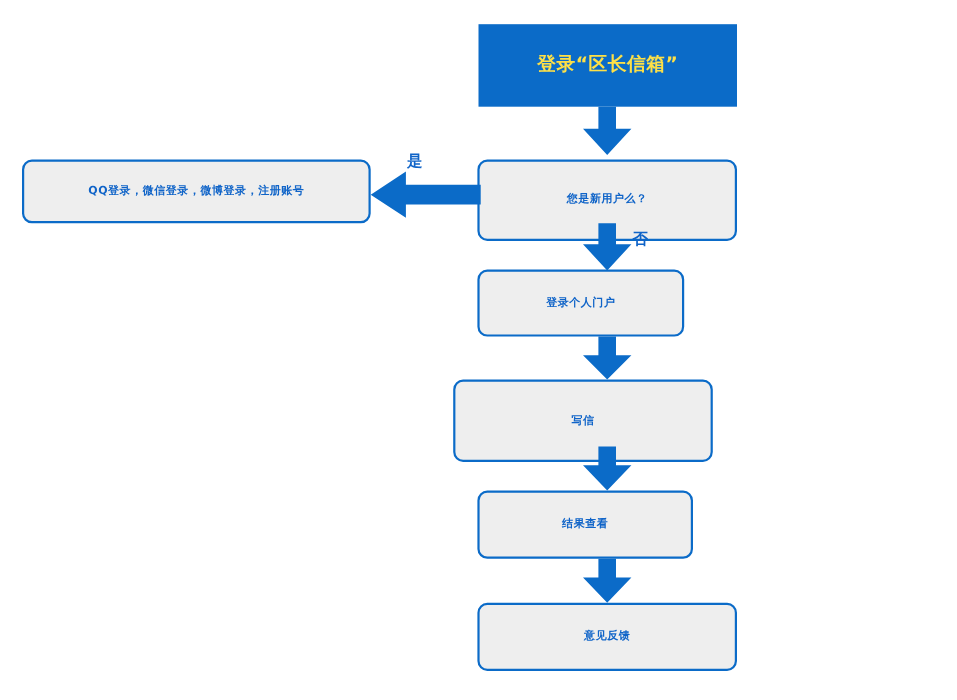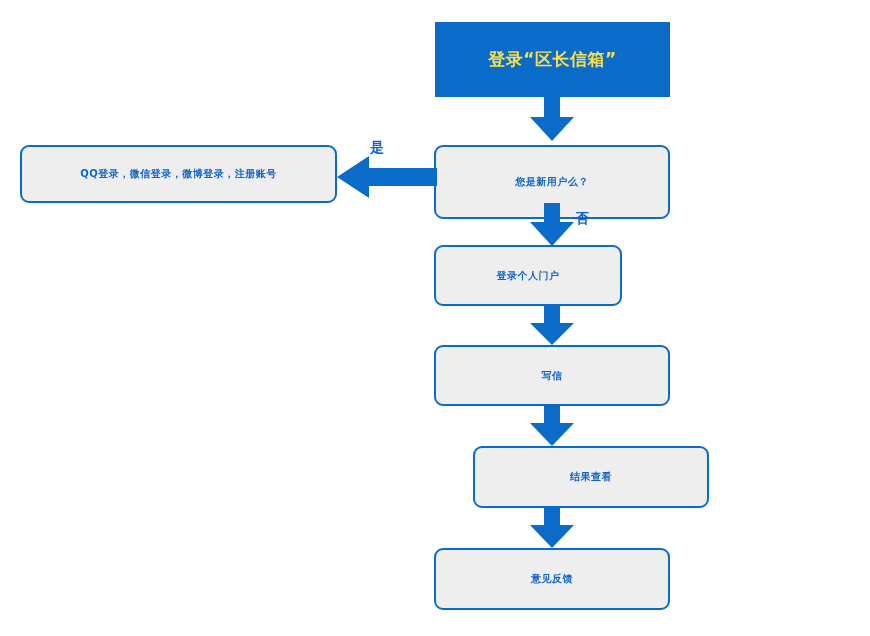--- a/index.html
+++ b/index.html
@@ -111,29 +111,29 @@
   <span class="branch-label" style="left:575px; top:211px;">否</span>
 
   <div class="node process" style="left:434px; top:245px; width:188px; height:61px;">
     <span class="node-label">登录个人门户</span>
   </div>
 
   <svg class="arrow-down" style="left:528px; top:306px;" width="48" height="41" viewBox="0 0 48 41">
     <polygon points="16,0 32,0 32,17 46,17 24,39 2,17 16,17" fill="#0b6bc8"></polygon>
   </svg>
 
-  <div class="node process" style="left:434px; top:345px; width:236px; height:61px;">
+  <div class="node process" style="left:412px; top:345px; width:236px; height:75px;">
     <span class="node-label">写信</span>
   </div>
 
   <svg class="arrow-down" style="left:528px; top:406px;" width="48" height="42" viewBox="0 0 48 42">
     <polygon points="16,0 32,0 32,17 46,17 24,40 2,17 16,17" fill="#0b6bc8"></polygon>
   </svg>
 
-  <div class="node process" style="left:434px; top:446px; width:236px; height:62px;margin-left:39px;">
+  <div class="node process" style="left:434px; top:446px; width:196px; height:62px;">
     <span class="node-label">结果查看</span>
   </div>
 
   <svg class="arrow-down" style="left:528px; top:508px;" width="48" height="42" viewBox="0 0 48 42">
     <polygon points="16,0 32,0 32,17 46,17 24,40 2,17 16,17" fill="#0b6bc8"></polygon>
   </svg>
 
   <div class="node process" style="left:434px; top:548px; width:236px; height:62px;">
     <span class="node-label">意见反馈</span>
   </div>

